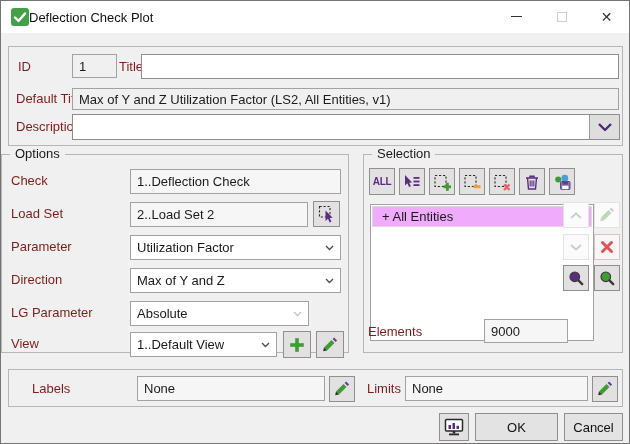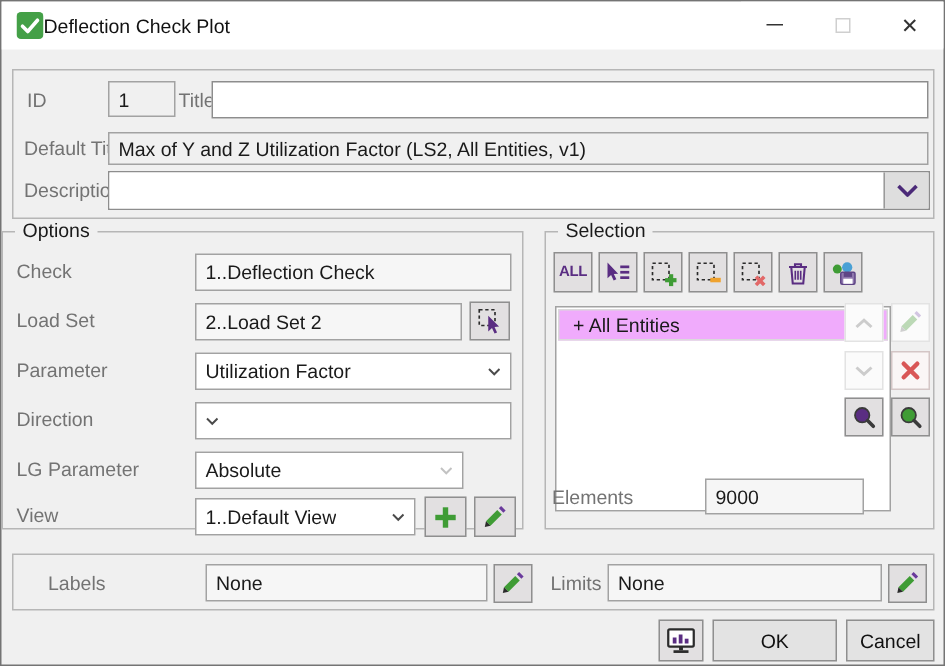--- a/index.html
+++ b/index.html
@@ -18,21 +18,21 @@
   .win-title { font-size:13px; color:#111; }
   .winbtns { position:absolute; right:0; top:0; height:31px; display:flex; }
   .winbtn { width:45px; height:31px; background:#fff; border:none; display:flex; align-items:center; justify-content:center; font-family:"Liberation Sans",sans-serif; }
   .minline { width:11px; border-top:1px solid #333; }
   .maxsq { width:10px; height:10px; border:1px solid #cfcfcf; }
   .closex { font-size:14px; color:#333; }
 
   .group { position:absolute; border:1px solid #b6b6b6; background:transparent; }
   .legend { position:absolute; top:-9px; left:8px; background:#f0f0f0; padding:0 5px; font-size:13px; color:#1a1a1a; white-space:nowrap; }
 
-  .lbl { position:absolute; font-size:13px; color:#737373; line-height:16px; white-space:nowrap; }
+  .lbl { position:absolute; font-size:13px; color:#7f1d1d; line-height:16px; white-space:nowrap; }
 
   .tbox { position:absolute; border:1px solid #a2a2a2; background:#fff; display:flex; align-items:center; padding:0 6px; font-size:13px; white-space:nowrap; overflow:hidden; }
   .ro   { background:#f6f6f6; }
   .rodark { background:#f0f0f0; }
 
   .input { position:absolute; border:1px solid #8d8d8d; background:#fff; font-family:"Liberation Sans",sans-serif; font-size:13px; padding:0 6px; outline:none; }
 
   .combo { position:absolute; border:1px solid #a2a2a2; background:#fff; display:flex; align-items:center; justify-content:space-between; padding:0 6px 0 6px; font-size:13px; white-space:nowrap; }
   .combo .val { overflow:hidden; }
 
@@ -115,20 +115,21 @@
     <span class="lbl" style="left:9px; top:84px;">Parameter</span>
     <div class="combo" style="left:128px; top:80px; width:211px; height:25px;">
       <span class="val">Utilization Factor</span>
       <svg width="9" height="6" viewBox="0 0 9 6">
           <polyline points="1,1 4.5,4.5 8,1" fill="none" stroke="#4a4a4a" stroke-width="1.3"></polyline>
         </svg>
     </div>
 
     <span class="lbl" style="left:9px; top:117px;">Direction</span>
     <div class="combo" style="left:128px; top:113px; width:211px; height:25px;">
+      <span class="val">Max of Y and Z</span>
       <svg width="9" height="6" viewBox="0 0 9 6">
           <polyline points="1,1 4.5,4.5 8,1" fill="none" stroke="#4a4a4a" stroke-width="1.3"></polyline>
         </svg>
     </div>
 
     <span class="lbl" style="left:9px; top:150px;">LG Parameter</span>
     <div class="combo" style="left:128px; top:146px; width:179px; height:25px;">
       <span class="val">Absolute</span>
       <svg width="9" height="6" viewBox="0 0 9 6">
           <polyline points="1,1 4.5,4.5 8,1" fill="none" stroke="#c2c2c2" stroke-width="1.3"></polyline>
@@ -240,21 +241,21 @@
       </svg>
     </button>
     <button class="btn" style="left:230px; top:110px; width:26px; height:26px;">
       <svg width="18" height="18" viewBox="0 0 18 18">
         <circle cx="7.8" cy="7.8" r="4.8" fill="#3f9c35" stroke="#3a3a3a" stroke-width="1.2"></circle>
         <line x1="11.4" y1="11.4" x2="15.2" y2="15.2" stroke="#3a3a3a" stroke-width="2.4" stroke-linecap="round"></line>
       </svg>
     </button>
 
     <span class="lbl" style="left:4px; top:169px;">Elements</span>
-    <div class="tbox ro" style="left:106px; top:164px; width:106px; height:24px;">9000</div>
+    <div class="tbox ro" style="left:120px; top:164px; width:84px; height:24px;">9000</div>
   </div>
 
   <div class="group" style="left:7px; top:368px; width:615px; height:38px;">
     <span class="lbl" style="left:23px; top:11px;">Labels</span>
     <div class="tbox ro" style="left:128px; top:6px; width:188px; height:25px;">None</div>
     <button class="btn" style="left:320px; top:6px; width:26px; height:26px;">
       <svg width="18" height="18" viewBox="0 0 18 18">
         <polygon points="11.6,2.9 13.1,1.4 16.1,4.4 14.6,5.9" fill="#6a3a9c"></polygon>
         <polygon points="3,11.5 10.5,4 13.5,7 6,14.5" fill="#3f9c35"></polygon>
         <polygon points="2.2,15.3 3,11.5 6,14.5" fill="#2b2b2b"></polygon>

